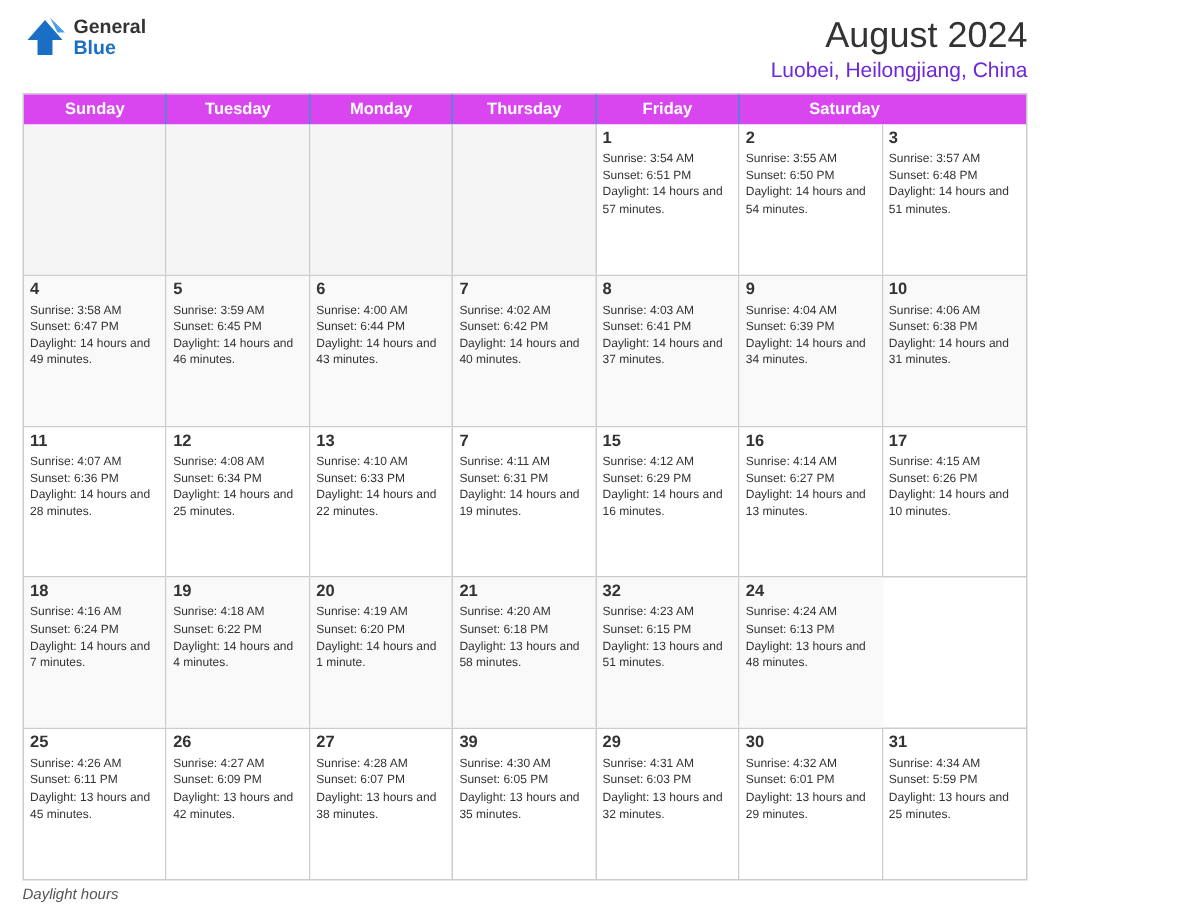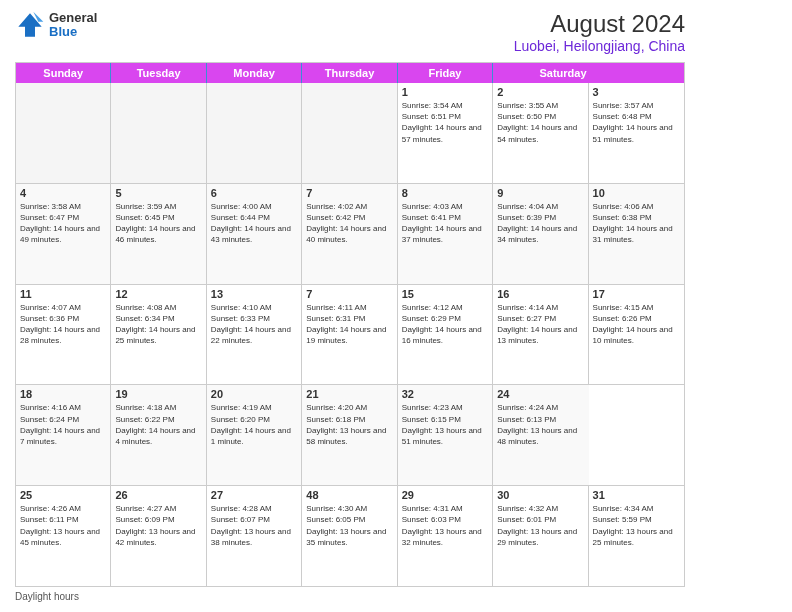--- a/index.html
+++ b/index.html
@@ -103,20 +103,21 @@
     }
     .day-info {
       font-size: 8px;
       line-height: 1.4;
       color: #333;
     }
     .footer {
       margin-top: 4px;
       font-size: 10px;
       color: #555;
+      font-style: italic;
     }
   </style>
 </head>
 <body>
 
 <div class="page">
   <div class="header">
     <div class="logo">
       <svg class="logo-icon" viewBox="0 0 36 36">
         <polygon points="18,4 32,20 24,20 24,32 12,32 12,20 4,20" fill="#1a6fc4"></polygon>
@@ -254,21 +255,21 @@
           </div>
           <div class="cal-cell">
             <span class="day-num">26</span>
             <div class="day-info">Sunrise: 4:27 AM<br>Sunset: 6:09 PM<br>Daylight: 13 hours and 42 minutes.</div>
           </div>
           <div class="cal-cell">
             <span class="day-num">27</span>
             <div class="day-info">Sunrise: 4:28 AM<br>Sunset: 6:07 PM<br>Daylight: 13 hours and 38 minutes.</div>
           </div>
           <div class="cal-cell">
-            <span class="day-num">48</span>
+            <span class="day-num">39</span>
             <div class="day-info">Sunrise: 4:30 AM<br>Sunset: 6:05 PM<br>Daylight: 13 hours and 35 minutes.</div>
           </div>
           <div class="cal-cell">
             <span class="day-num">29</span>
             <div class="day-info">Sunrise: 4:31 AM<br>Sunset: 6:03 PM<br>Daylight: 13 hours and 32 minutes.</div>
           </div>
           <div class="cal-cell">
             <span class="day-num">30</span>
             <div class="day-info">Sunrise: 4:32 AM<br>Sunset: 6:01 PM<br>Daylight: 13 hours and 29 minutes.</div>
           </div>

